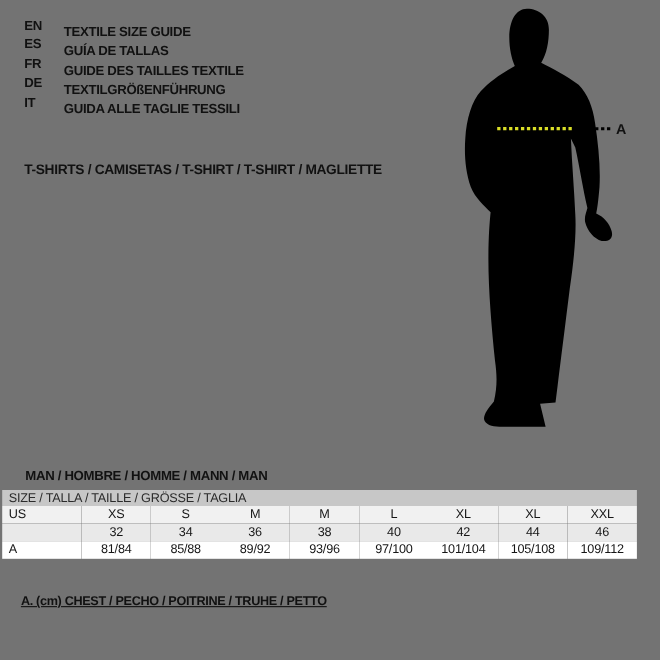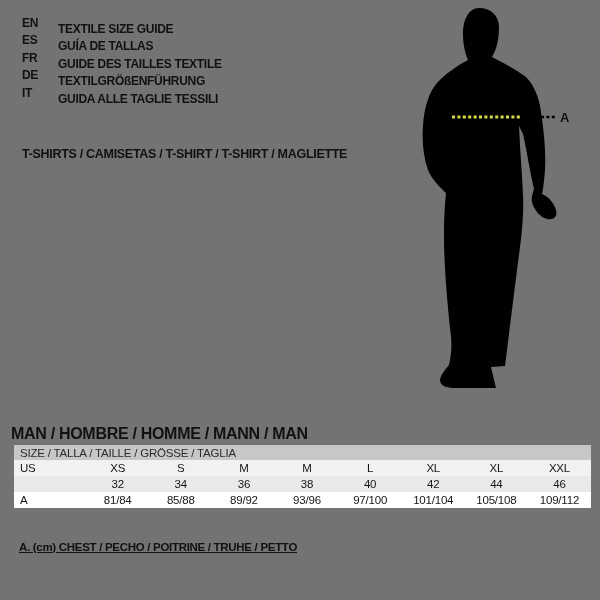--- a/index.html
+++ b/index.html
@@ -12,23 +12,23 @@
   .lang-row{display:flex;height:17.5px;align-items:center;}
   .lang-code{width:36px;font-size:12px;font-weight:700;letter-spacing:-0.3px;}
   .lang-label{font-size:12px;font-weight:700;letter-spacing:-0.3px;white-space:nowrap;margin-top:12px;}
   
   .cat-block{position:absolute;left:22px;top:110px;margin-top:36px;}
   .cat-line{font-size:12.5px;font-weight:700;letter-spacing:-0.3px;line-height:17px;white-space:nowrap;}
   
   .figure-svg{position:absolute;left:400px;top:0px;width:200px;height:400px;}
   .measure-a{position:absolute;left:560px;top:110px;font-size:13px;font-weight:700;letter-spacing:-0.2px;}
   
-  .section-title{position:absolute;left:11px;top:425px;font-size:16px;font-weight:700;letter-spacing:-0.3px;white-space:nowrap;}
+  .section-title{position:absolute;left:23px;top:425px;font-size:12px;font-weight:700;letter-spacing:-0.3px;white-space:nowrap;}
   
-  .size-table{position:absolute;left:14px;top:445px;width:577px;border-collapse:collapse;table-layout:fixed;}
+  .size-table{position:absolute;left:2px;top:445px;width:577px;border-collapse:collapse;table-layout:fixed;}
   .size-table td{font-size:11.5px;padding:0;text-align:center;height:16px;letter-spacing:-0.2px;color:#161616;overflow:hidden;white-space:nowrap;}
   .size-table td.row-label{text-align:left;padding-left:6px;}
   .size-table tr.thead td{background:#c7c7c7;height:15px;text-align:left;padding-left:6px;color:#2b2b2b;}
   .size-table tr.r-white td{background:#ffffff;}
   .size-table tr.r-light td{background:#f1f1f1;}
   .size-table tr.r-gray td{background:#e9e9e9;}
   
   .footnote{position:absolute;left:19px;top:541px;font-size:11.5px;font-weight:700;letter-spacing:-0.3px;white-space:nowrap;text-decoration:underline;}
 </style>
 </head>

